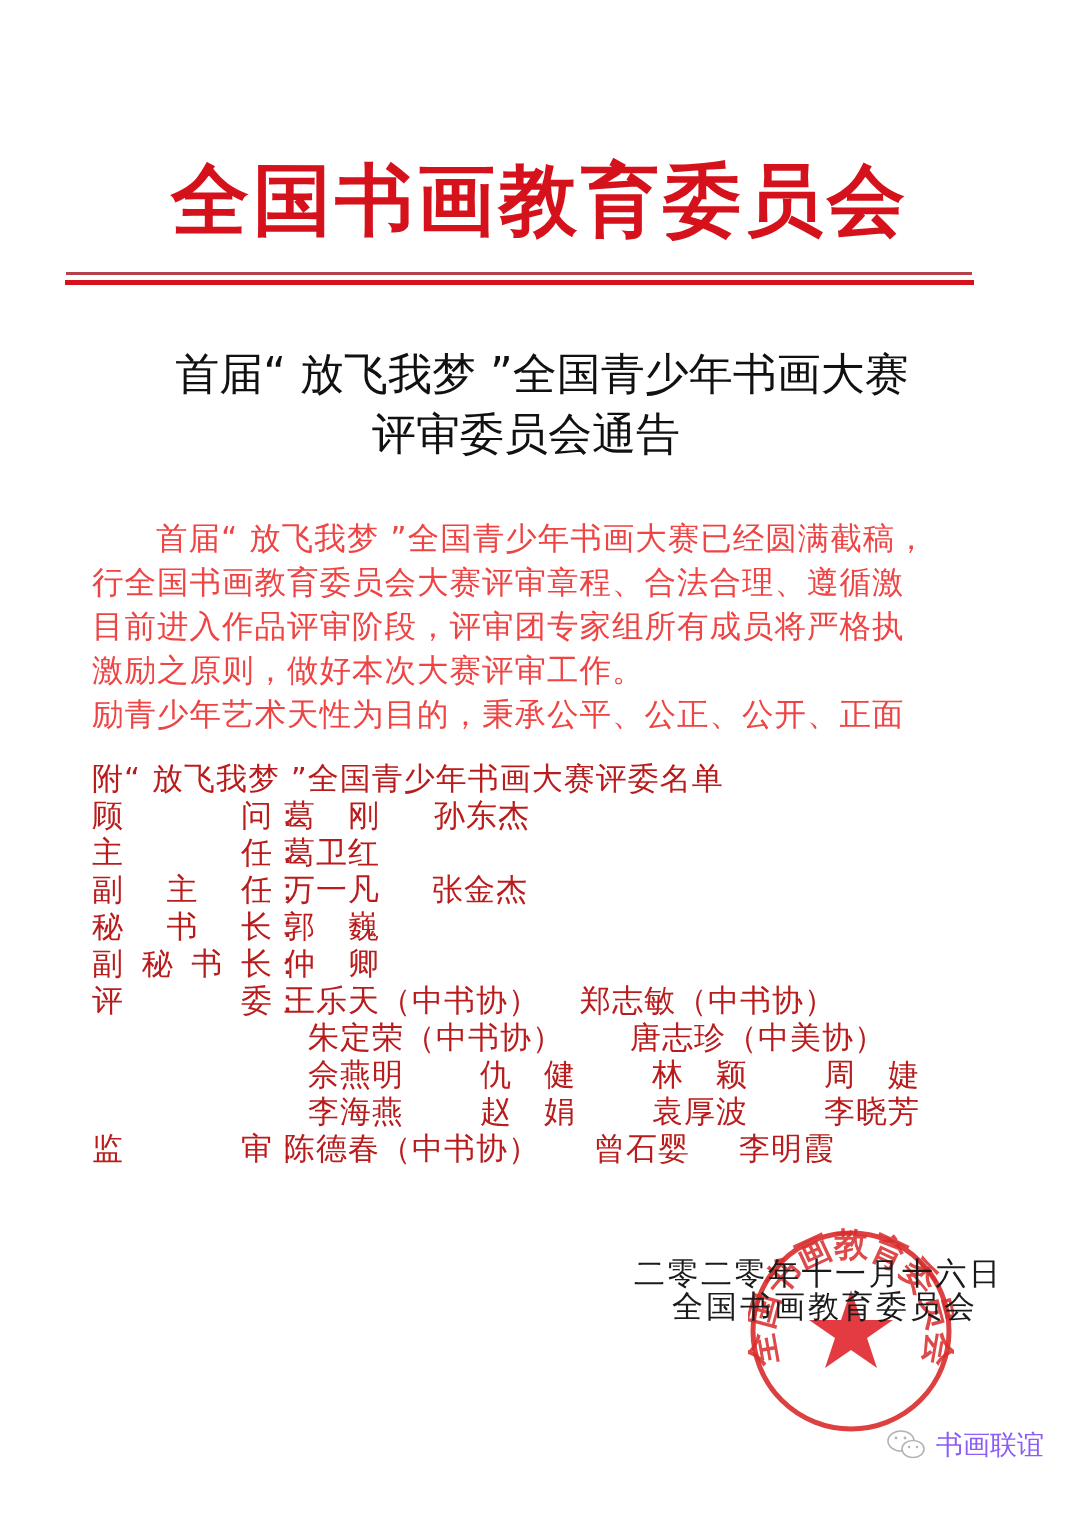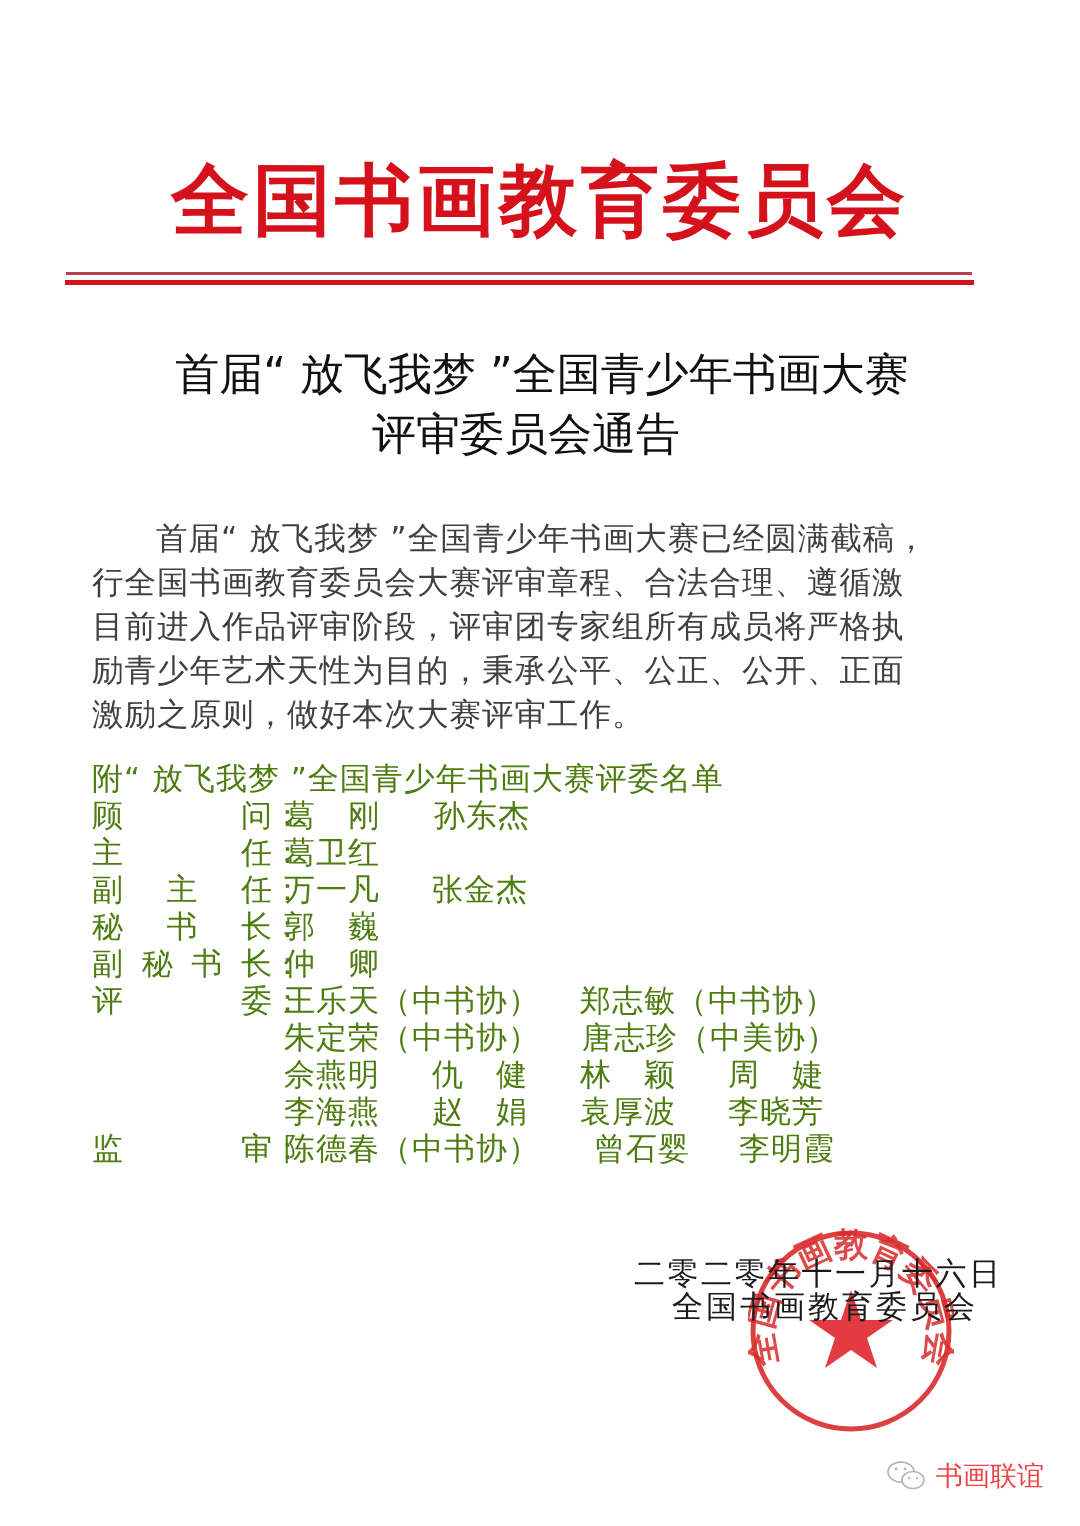--- a/index.html
+++ b/index.html
@@ -24,75 +24,75 @@
   }
   .doc-title {
     position: absolute; left: 0; width: 1080px; text-align: center;
     font-size: 44px; color: #111; line-height: 60px;
     font-family: "DejaVu Sans", sans-serif; font-weight: normal;
   }
   .t1 { top: 344px; left: 2px; }
   .t2 { top: 404px; left: -14px; }
   .body-para {
     position: absolute; left: 92px; top: 516px; width: 900px;
-    font-size: 31.5px; line-height: 44px; color: #404040;
+    font-size: 31.5px; line-height: 44px; color: #ef4444;
     font-family: "DejaVu Sans", sans-serif; letter-spacing: 1px;
   }
   .body-para .line { white-space: nowrap; height: 44px; }
   .body-para .indent { padding-left: 64px; }
   .list {
     position: absolute; left: 92px; top: 760px; width: 900px;
-    font-size: 31px; line-height: 37px; color: #4d7c0f;
+    font-size: 31px; line-height: 37px; color: #b91c1c;
     font-family: "DejaVu Sans", sans-serif;
   }
   .list .heading { white-space: nowrap; height: 37px; letter-spacing: 1px; }
   .row { display: flex; height: 37px; white-space: nowrap; }
   .role { width: 180px; display: flex; justify-content: space-between; }
   .role span { display: inline-block; }
   .colon { width: 12px; display: inline-block; }
   .names { display: flex; }
   .names .n { display: inline-block; letter-spacing: 1px; }
   .names.judges .n { width: 145px; margin-right: 0; }
   .names.judges .n.wide { width: 296px; }
   .sub-row { display: flex; height: 37px; padding-left: 192px; white-space: nowrap; }
-  .sub-row .n { display: inline-block; width: 148px; letter-spacing: 1px; }
+  .sub-row .n { display: inline-block; width: 148px; letter-spacing: 1px; margin-left: 24px; }
   .sub-row .n.wide { width: 298px; }
 
   .stamp {
     position: absolute; left: 748px; top: 1228px; width: 206px; height: 206px;
   }
   .sig {
     position: absolute; font-family: "DejaVu Sans", sans-serif; color: #1a1a1a;
     font-size: 31px; white-space: nowrap;
   }
   .sig-org { left: 672px; top: 1286px; letter-spacing: 3px; }
   .sig-date { left: 634px; top: 1253px; letter-spacing: 2.5px; }
 
   .watermark {
-    position: absolute; left: 886px; top: 1458px; display: flex; align-items: center;
-    color: #ef4444; font-size: 27px; font-family: "DejaVu Sans", sans-serif;
+    position: absolute; left: 886px; top: 1427px; display: flex; align-items: center;
+    color: #8b5cf6; font-size: 27px; font-family: "DejaVu Sans", sans-serif;
   }
   .watermark svg { margin-right: 8px; }
 </style>
 </head>
 <body>
 
 <div class="letterhead">全国书画教育委员会</div>
 <div class="rule-thin"></div>
 <div class="rule-thick"></div>
 
 <div class="doc-title t1">首届“ 放飞我梦 ”全国青少年书画大赛</div>
 <div class="doc-title t2">评审委员会通告</div>
 
 <div class="body-para">
   <div class="line indent">首届“ 放飞我梦 ”全国青少年书画大赛已经圆满截稿，</div>
   <div class="line">行全国书画教育委员会大赛评审章程、合法合理、遵循激</div>
   <div class="line">目前进入作品评审阶段，评审团专家组所有成员将严格执</div>
+  <div class="line">激励之原则，做好本次大赛评审工作。</div>
   <div class="line">励青少年艺术天性为目的，秉承公平、公正、公开、正面</div>
-  <div class="line">激励之原则，做好本次大赛评审工作。</div>
 </div>
 
 <div class="list">
   <div class="heading">附“ 放飞我梦 ”全国青少年书画大赛评委名单</div>
 
   <div class="row">
     <div class="role">
       <span>顾</span>
       <span>问</span>
     </div>

